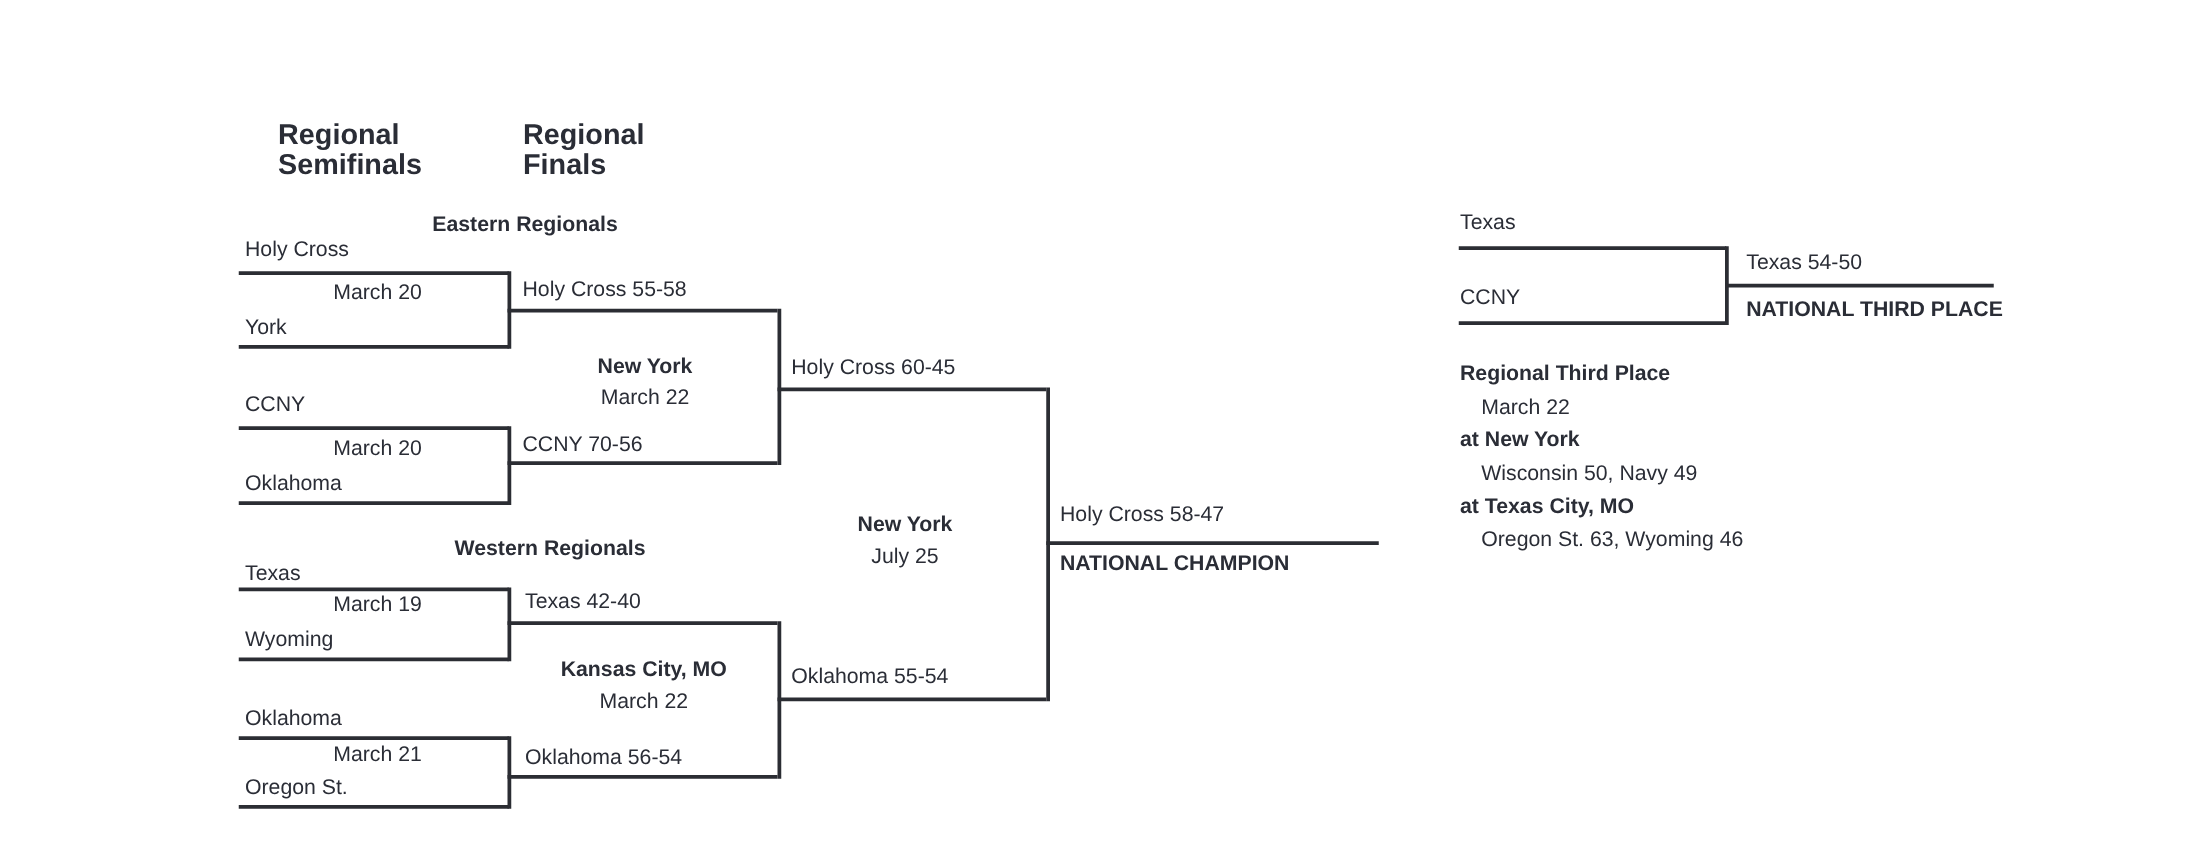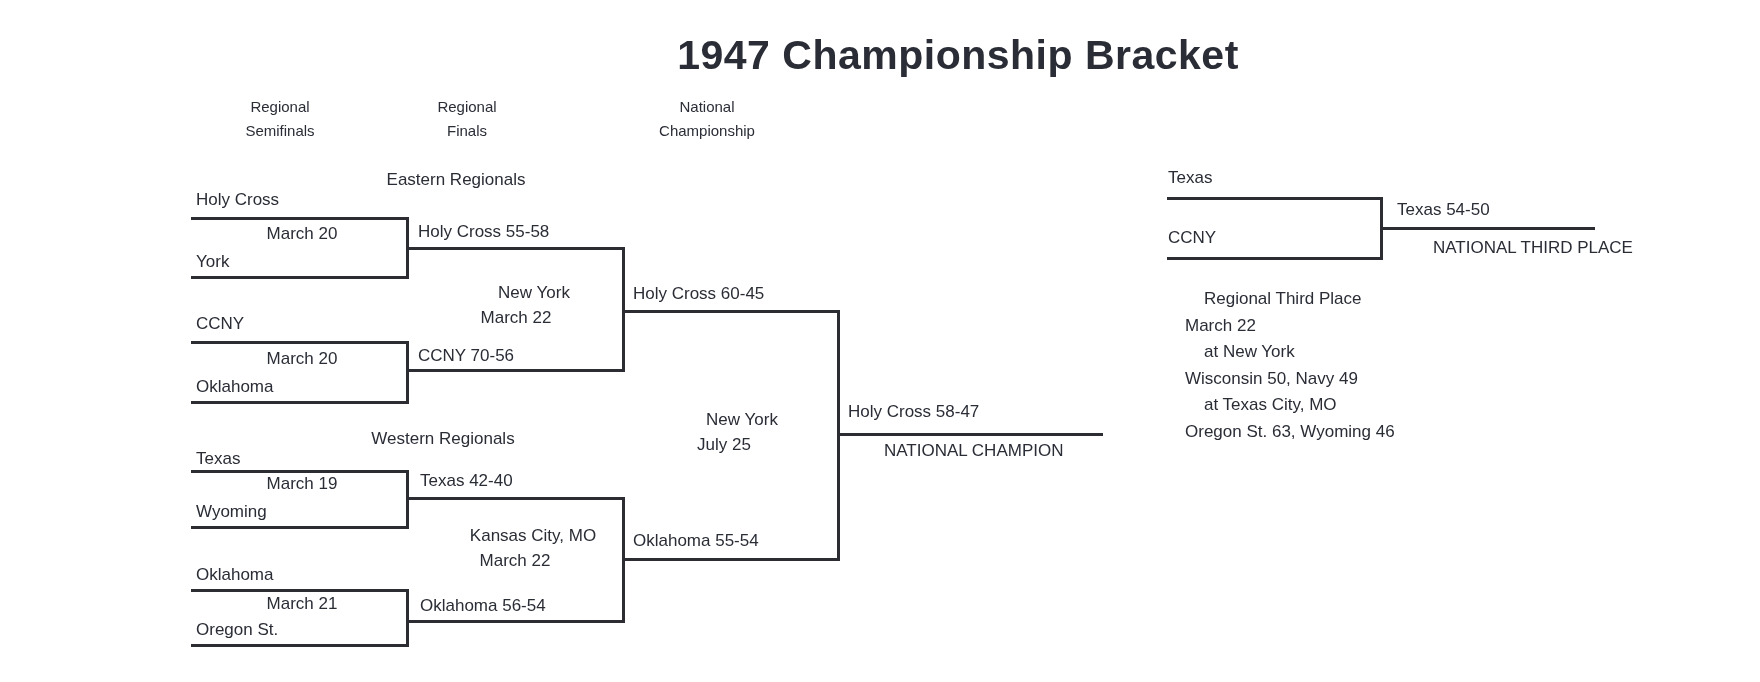--- a/index.html
+++ b/index.html
@@ -11,63 +11,60 @@
     font-family: "Liberation Sans", sans-serif;
     color: #2a2d36;
     overflow: hidden;
   }
   .t {
     position: absolute;
     font-size: 17px;
     line-height: 20px;
     white-space: pre-line;
   }
-  .b { font-weight: normal; margin-left: 36px; }
+  .b { font-weight: bold; }
   .c { transform: translateX(-50%); text-align: center; }
   .title {
     position: absolute;
     font-size: 41px;
     font-weight: bold;
     line-height: 40px;
     transform: translateX(-50%);
     white-space: nowrap;
     letter-spacing: 0.5px;
   }
   .rh {
     position: absolute;
-    font-size: 15px;
-    font-weight: normal;
+    font-size: 23px;
+    font-weight: bold;
     line-height: 24px;
     transform: translateX(-50%);
-    text-align: center;
+    text-align: left;
     white-space: pre-line;
   }
   .site {
     position: absolute;
     transform: translateX(-50%);
     text-align: center;
     font-size: 17px;
     line-height: 25px;
     white-space: nowrap;
   }
   .hl { position: absolute; height: 3px; background: #2b2d33; }
   .vl { position: absolute; width: 3px; background: #2b2d33; }
 </style>
 </head>
 <body>
 
 <div class="bracket">
 
-  <div class="title" style="left:958px;top:35px">1947 Championship Bracket</div>
   <div class="rh" style="left:280px;top:95px">Regional
 Semifinals</div>
   <div class="rh" style="left:467px;top:95px">Regional
 Finals</div>
-  <div class="rh" style="left:707px;top:95px">National
-Championship</div>
 
   <div>
     <div class="t b c" style="left:420px;top:170px">Eastern Regionals</div>
 
     <div class="t" style="left:196px;top:190px">Holy Cross</div>
     <div class="t c" style="left:302px;top:224px">March 20</div>
     <div class="t" style="left:196px;top:252px">York</div>
     <div class="hl" style="left:191px;top:217px;width:216px"></div>
     <div class="hl" style="left:191px;top:276px;width:216px"></div>
     <div class="vl" style="left:406px;top:217px;height:62px"></div>
@@ -86,21 +83,21 @@
     <div class="site" style="left:516px;top:280px">
       <div class="b">New York</div>
       <div>March 22</div>
     </div>
     <div class="vl" style="left:622px;top:247px;height:125px"></div>
     <div class="t" style="left:633px;top:284px">Holy Cross 60-45</div>
     <div class="hl" style="left:622px;top:310px;width:215px"></div>
   </div>
 
   <div>
-    <div class="t b c" style="left:407px;top:429px">Western Regionals</div>
+    <div class="t b c" style="left:440px;top:429px">Western Regionals</div>
 
     <div class="t" style="left:196px;top:449px">Texas</div>
     <div class="t c" style="left:302px;top:474px">March 19</div>
     <div class="t" style="left:196px;top:502px">Wyoming</div>
     <div class="hl" style="left:191px;top:470px;width:216px"></div>
     <div class="hl" style="left:191px;top:526px;width:216px"></div>
     <div class="vl" style="left:406px;top:470px;height:59px"></div>
     <div class="t" style="left:420px;top:471px">Texas 42-40</div>
     <div class="hl" style="left:406px;top:497px;width:216px"></div>
 

